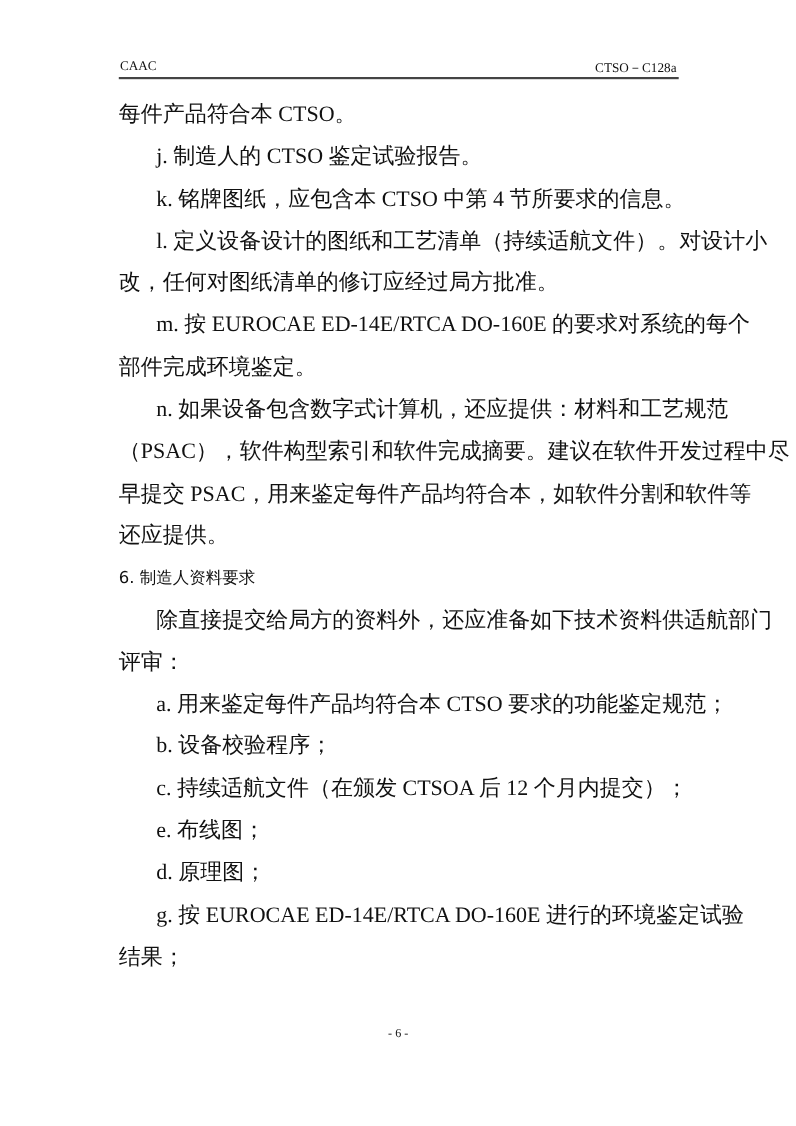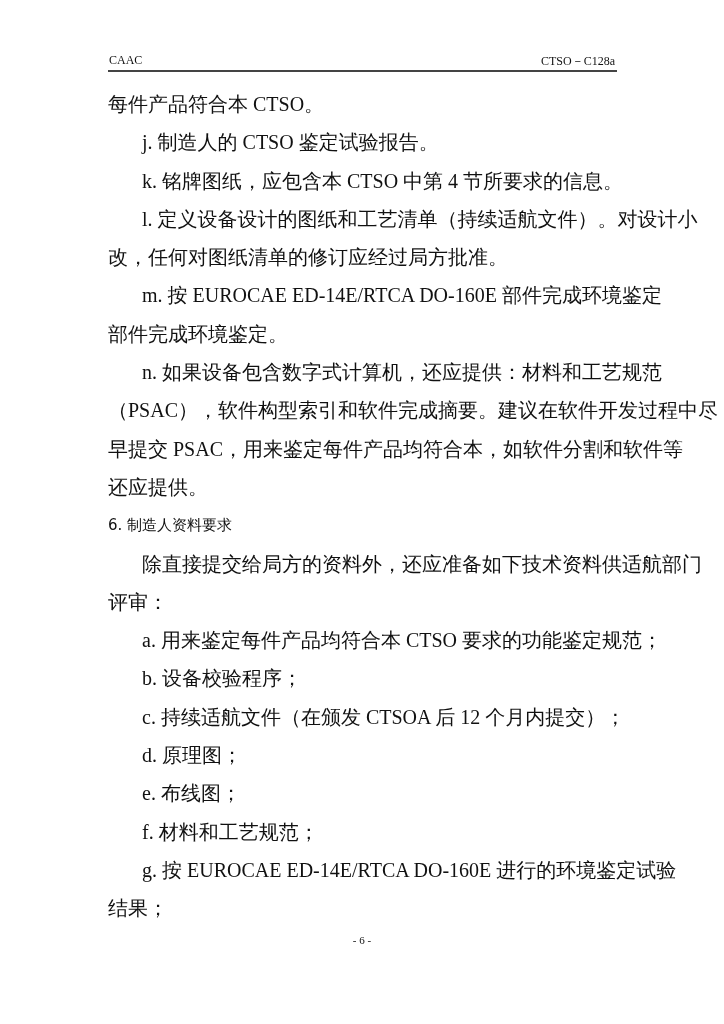--- a/index.html
+++ b/index.html
@@ -23,32 +23,31 @@
   <span class="left">CAAC</span>
   <span class="right">CTSO－C128a</span>
 </div>
 
 <div class="body">
   <div class="line">每件产品符合本 CTSO。</div>
   <div class="line indent">j. 制造人的 CTSO 鉴定试验报告。</div>
   <div class="line indent">k. 铭牌图纸，应包含本 CTSO 中第 4 节所要求的信息。</div>
   <div class="line indent just">l. 定义设备设计的图纸和工艺清单（持续适航文件）。对设计小</div>
   <div class="line">改，任何对图纸清单的修订应经过局方批准。</div>
-  <div class="line indent just">m. 按 EUROCAE ED-14E/RTCA DO-160E 部件完成环境鉴定</div>
+  <div class="line indent just">m. 按 EUROCAE ED-14E/RTCA DO-160E 的要求对系统的每个</div>
   <div class="line">部件完成环境鉴定。</div>
   <div class="line indent just">n. 如果设备包含数字式计算机，还应提供：材料和工艺规范</div>
   <div class="line just">（PSAC），软件构型索引和软件完成摘要。建议在软件开发过程中尽</div>
   <div class="line just">早提交 PSAC，用来鉴定每件产品均符合本，如软件分割和软件等</div>
   <div class="line">还应提供。</div>
   <div class="line heading">6. 制造人资料要求</div>
   <div class="line indent just">除直接提交给局方的资料外，还应准备如下技术资料供适航部门</div>
   <div class="line">评审：</div>
   <div class="line indent">a. 用来鉴定每件产品均符合本 CTSO 要求的功能鉴定规范；</div>
   <div class="line indent">b. 设备校验程序；</div>
   <div class="line indent">c. 持续适航文件（在颁发 CTSOA 后 12 个月内提交）；</div>
+  <div class="line indent">e. 布线图；</div>
   <div class="line indent">d. 原理图；</div>
-  <div class="line indent">e. 布线图；</div>
-  <div class="line indent">f. 材料和工艺规范；</div>
   <div class="line indent just">g. 按 EUROCAE ED-14E/RTCA DO-160E 进行的环境鉴定试验</div>
   <div class="line">结果；</div>
 </div>
 
 <div class="footer">- 6 -</div>
 
 </body></html>

